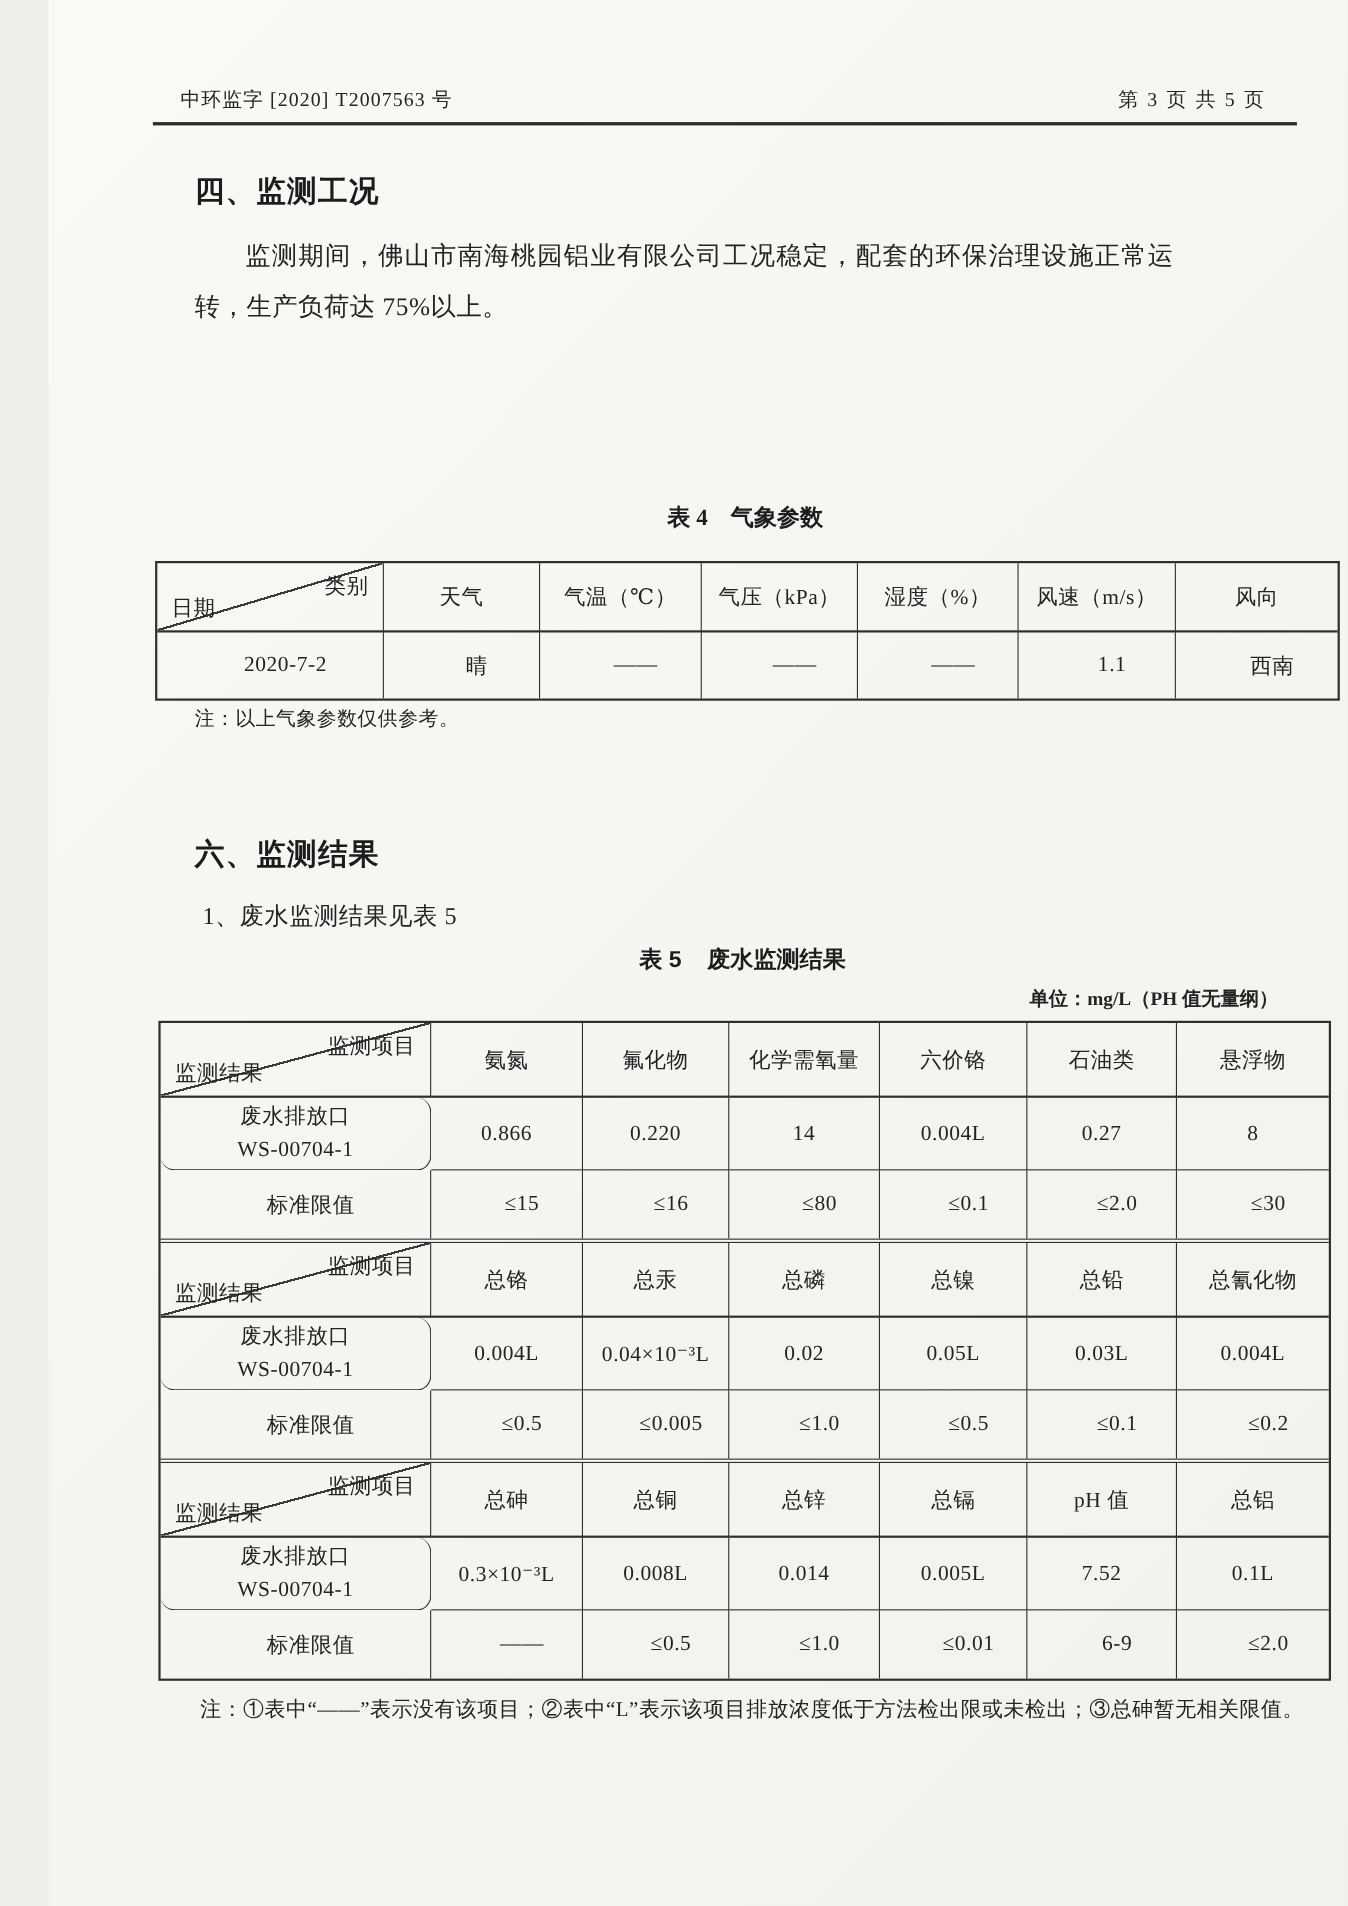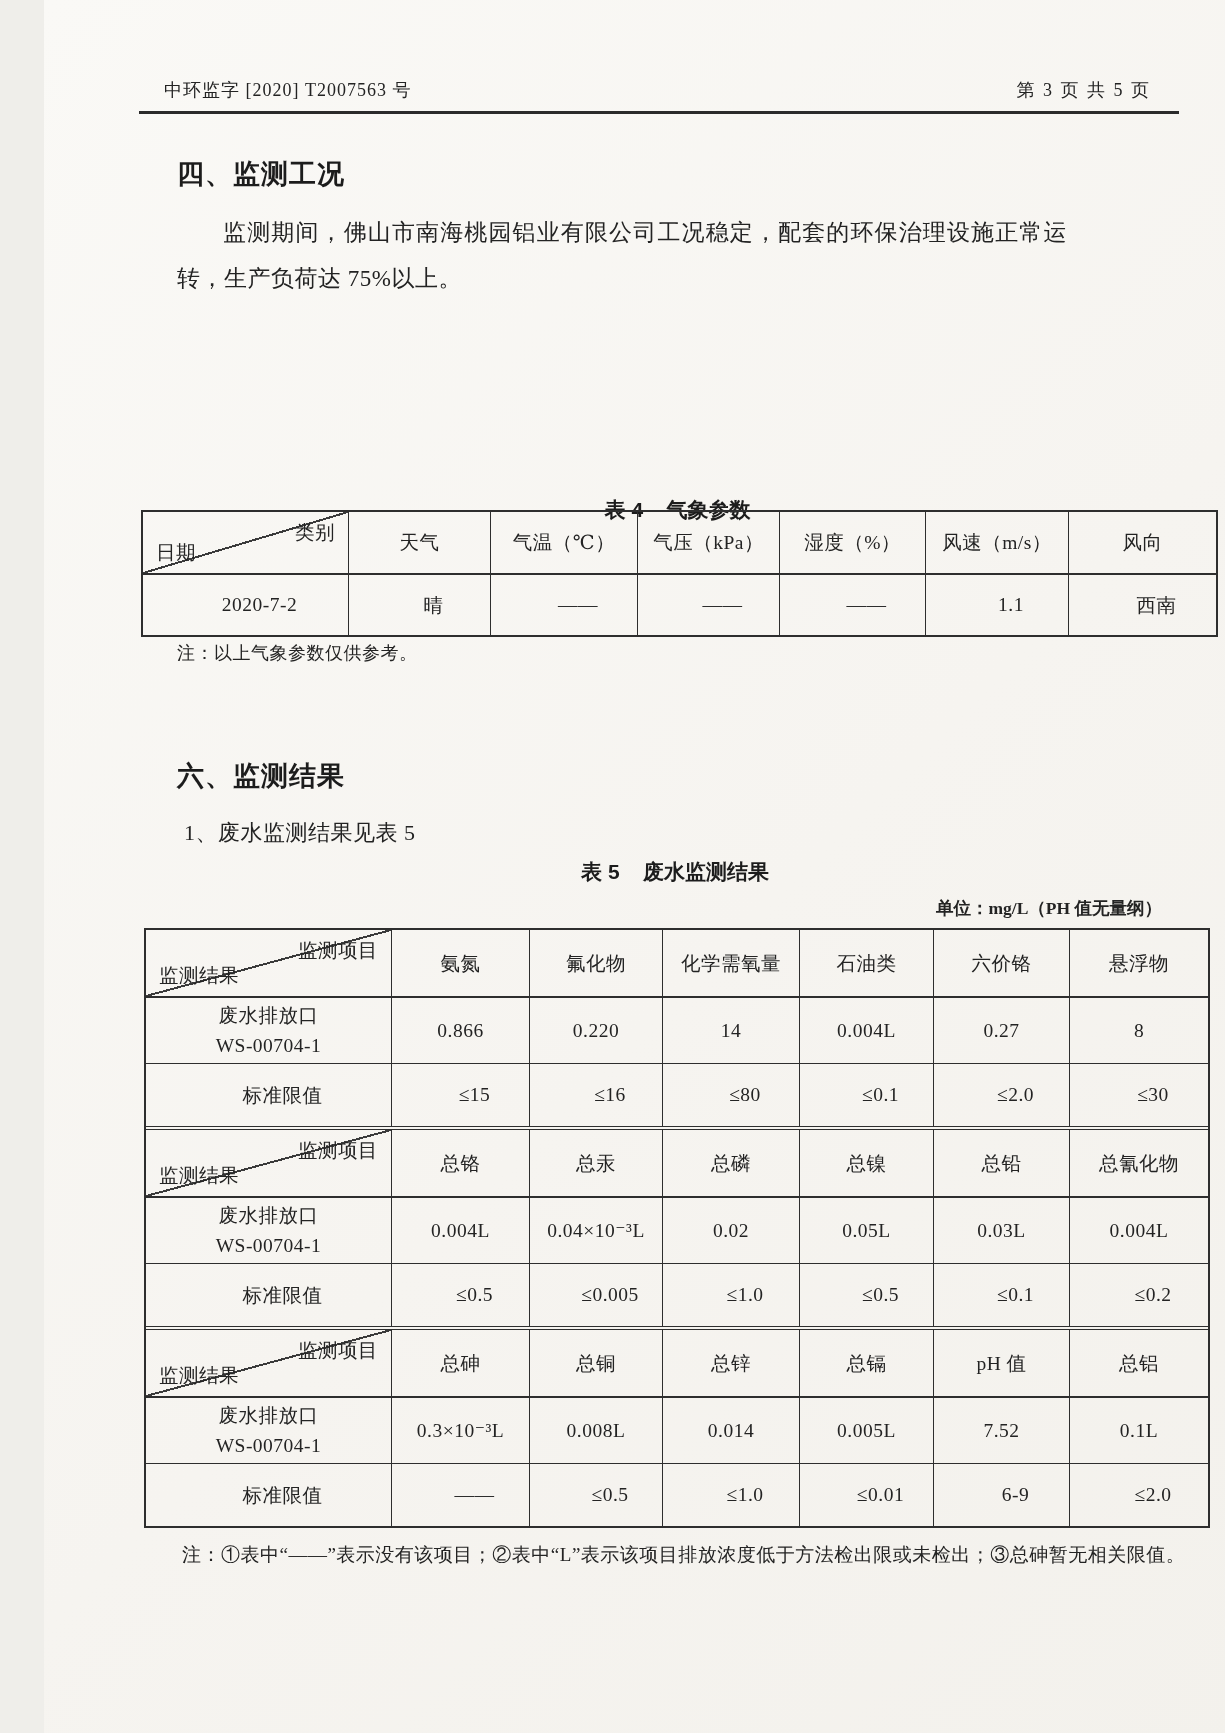--- a/index.html
+++ b/index.html
@@ -22,21 +22,21 @@
   .h-sec{position:absolute;font-family:"Liberation Sans","DejaVu Sans",sans-serif;
          font-weight:bold;font-size:27px;letter-spacing:1px;color:#1c1c1c;text-align:center;}
   .h4{left:133px;top:156px;}
   .h5{left:133px;top:420px;}
   .h6{left:133px;top:758px;}
   .para{position:absolute;left:133px;top:210px;width:890px;font-size:23px;line-height:46px;
         text-indent:2em;text-align:justify;letter-spacing:.5px;}
   .sub6{position:absolute;left:140px;top:818px;font-size:22px;letter-spacing:.5px;}
   .tbl-title{position:absolute;text-align:center;font-family:"Liberation Sans","DejaVu Sans",sans-serif;
              font-weight:bold;font-size:21px;color:#1c1c1c;white-space:pre;}
-  .t4-title{left:97px;width:1073px;top:496px;}
+  .t4-title{left:97px;width:1073px;top:456px;font-family:Liberation Serif, serif;}
   .t5-title{left:100px;width:1062px;top:858px;}
   .unit-line{position:absolute;left:100px;width:1018px;top:896px;text-align:right;font-size:17.5px;font-weight:bold;}
   .small-note{position:absolute;font-size:18px;letter-spacing:.5px;}
   .t4-note{left:133px;top:641px;}
   .t5-note{left:138px;top:1532px;width:1032px;font-size:19px;line-height:46px;
            padding-left:1.4em;text-indent:-1.4em;text-align:justify;}
   
   .grid-tbl{position:absolute;border:2.5px solid #2e2e2e;}
   .t4{left:97px;top:510px;}
   .t4-grid{display:grid;grid-template-columns:206px 142px 147px 142px 146px 143px 147px;
@@ -44,21 +44,21 @@
   .t5{left:100px;top:928px;}
   .t5-section{display:grid;grid-template-columns:246px 138px 133px 137px 134px 136px 138px;
               grid-template-rows:68px 66px 62px;}
   .t5-section.sep{border-top:4px double #2e2e2e;}
   .cell{border-right:1.5px solid #2e2e2e;border-bottom:1.5px solid #2e2e2e;
         display:flex;align-items:center;justify-content:center;
         font-size:19.5px;letter-spacing:.5px;text-align:center;}
   .cell.last{border-right:none;}
   .cell.bot{border-bottom:none;padding-left:28px;}
   .cell.hdr{border-bottom-width:2.5px;}
-  .cell.two{flex-direction:column;line-height:30px;}
+  .cell.two{flex-direction:column;line-height:30px;border-radius:13px;}
   .diag{position:relative;
         background:linear-gradient(to bottom right,
           transparent calc(50% - 1px),#3a3a3a calc(50% - 1px),
           #3a3a3a calc(50% + 1px),transparent calc(50% + 1px));}
   .diag .tr{position:absolute;top:7px;right:13px;}
   .diag .bl{position:absolute;bottom:7px;left:13px;}
   
   .speck{position:absolute;background:#c13a35;border-radius:50% 40% 55% 45%;}
   .sp1{left:1218px;top:934px;width:5px;height:8px;opacity:.55;transform:rotate(20deg);}
   .sp2{left:1221px;top:958px;width:4px;height:11px;opacity:.5;transform:rotate(-10deg);}
@@ -114,22 +114,22 @@
   <div class="grid-tbl t5">
 
     <div class="t5-section">
       <div class="cell hdr diag">
         <span class="tr">监测项目</span>
         <span class="bl">监测结果</span>
       </div>
       <div class="cell hdr">氨氮</div>
       <div class="cell hdr">氟化物</div>
       <div class="cell hdr">化学需氧量</div>
+      <div class="cell hdr">六价铬</div>
       <div class="cell hdr">石油类</div>
-      <div class="cell hdr">六价铬</div>
       <div class="cell hdr last">悬浮物</div>
 
       <div class="cell two">
         <span>废水排放口</span>
         <span>WS-00704-1</span>
       </div>
       <div class="cell">0.866</div>
       <div class="cell">0.220</div>
       <div class="cell">14</div>
       <div class="cell">0.004L</div>

